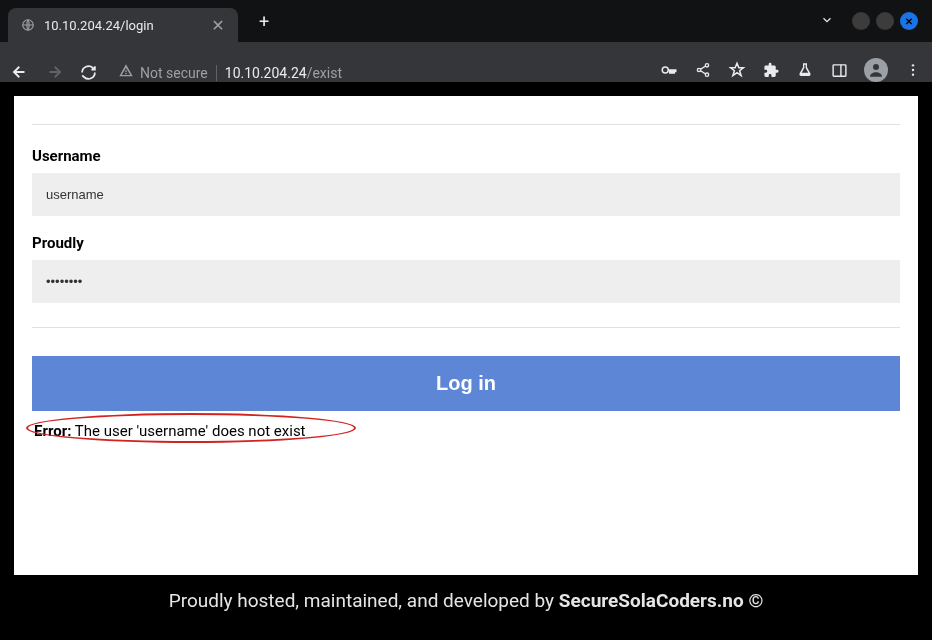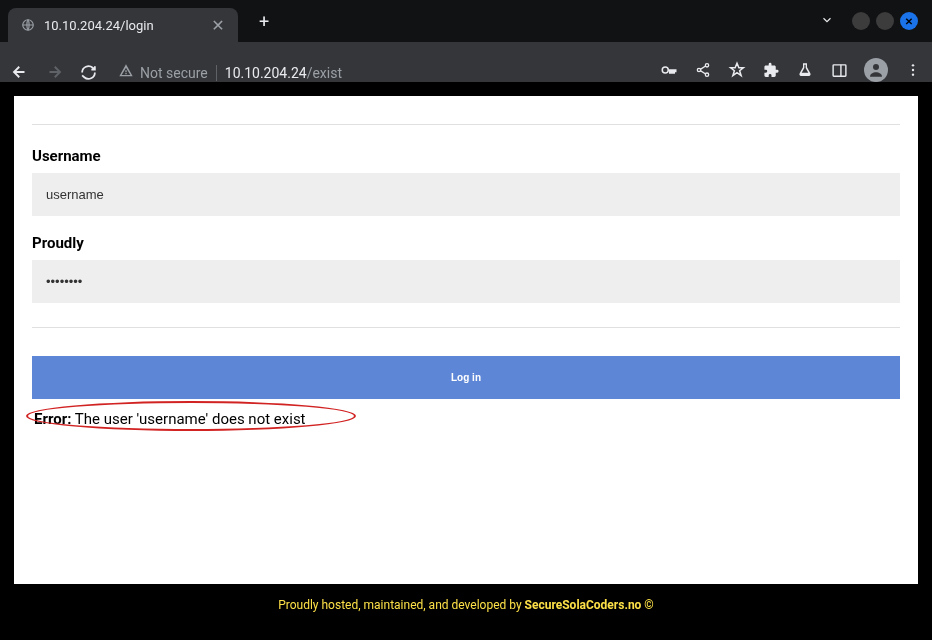--- a/index.html
+++ b/index.html
@@ -204,21 +204,21 @@
       border: none;
       border-top: 1px solid #e0e0e0;
       margin: 6px 0 28px 0;
     }
     .login-btn {
       width: 100%;
       background: #5e86d6;
       color: #fff;
       border: none;
       padding: 16px;
-      font-size: 10px;
+      font-size: 20px;
       font-weight: 700;
       cursor: pointer;
     }
     .error-wrap {
       margin-top: 6px;
       position: relative;
       display: inline-block;
       padding: 4px 10px 4px 2px;
     }
     .error-text {
@@ -231,24 +231,24 @@
       left: -6px;
       top: -4px;
       width: 330px;
       height: 30px;
       border: 2px solid #d22323;
       border-radius: 50%;
       pointer-events: none;
     }
     .footer {
       background: #000;
-      color: #fde047;
+      color: #e5e5e5;
       text-align: center;
       padding: 14px 0;
-      font-size: 12px;
+      font-size: 19px;
     }
     .footer strong { font-weight: 700; }
   </style>
 </head>
 <body>
 
 <div class="browser-chrome">
   <div class="tab-bar">
     <div class="tab">
       <span class="tab-icon">

